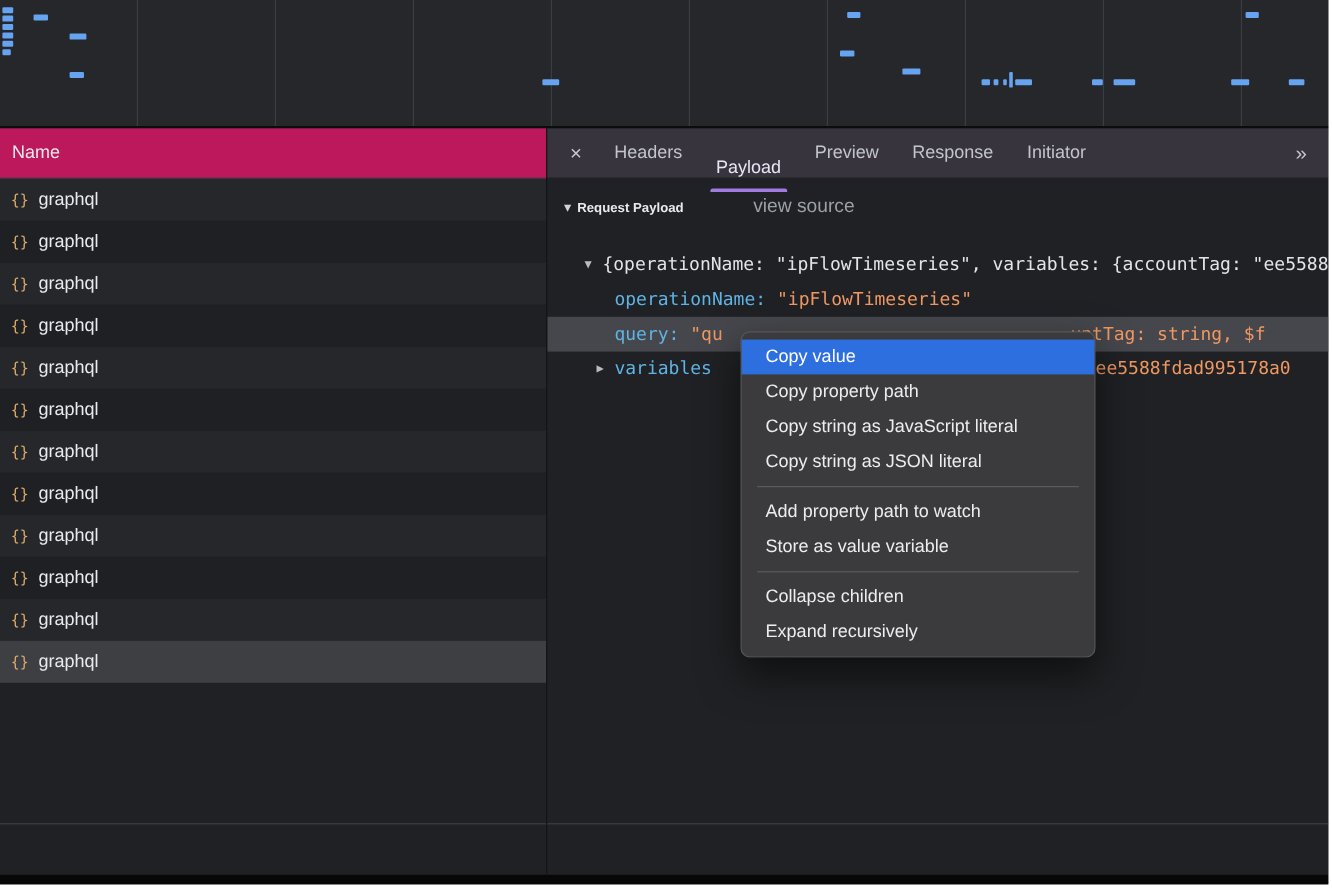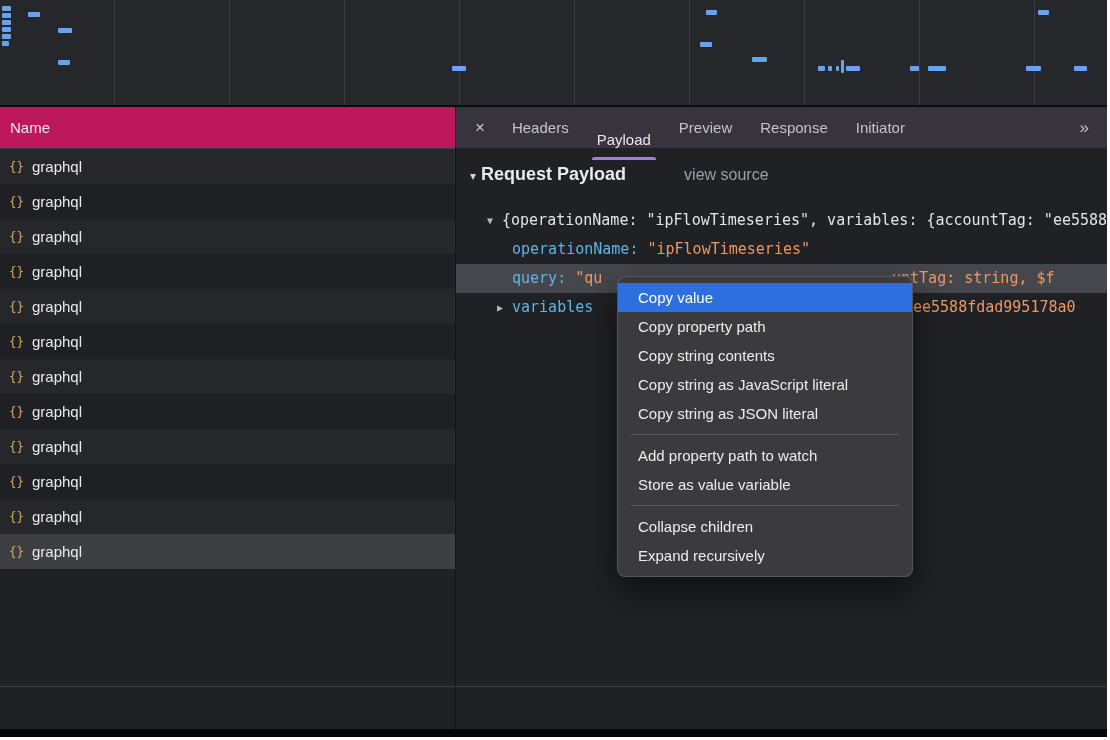--- a/index.html
+++ b/index.html
@@ -28,21 +28,21 @@
   .tabbar{position:absolute;left:456px;top:107px;right:0;height:41px;background:var(--tabbar-bg);display:flex;align-items:center;color:#c2c5cb;font-size:15px;z-index:1;}
   .tab-close{padding:0 13px 0 19px;font-size:17px;color:#c7cace;cursor:default;}
   .tab{position:relative;height:100%;line-height:41px;padding:0 14px;cursor:default;}
   .tab.active{color:#eae4f5;margin-top:24px;}
   .tab-underline{position:absolute;left:9px;right:9px;bottom:0;height:3px;border-radius:2px 2px 0 0;background:var(--accent-purple);}
   .tabs-overflow{margin-left:auto;padding-right:18px;font-size:17px;color:#c2c5cb;}
 
   .payload-pane{position:absolute;left:456px;top:148px;right:0;bottom:8px;background:var(--bg);overflow:hidden;}
   .sect-head{position:absolute;left:14px;top:16px;display:flex;align-items:baseline;white-space:nowrap;}
   .tri{font-size:12px;color:#d0d3d8;margin-right:5px;}
-  .sect-title{font-size:18px;font-weight:bold;color:var(--text-primary);}
+  .sect-title{font-size:11px;font-weight:bold;color:var(--text-primary);}
   .view-source{margin-left:58px;font-size:16px;color:var(--text-secondary);}
 
   .tree{position:absolute;left:0;right:0;top:58px;font-family:"DejaVu Sans Mono",monospace;font-size:15px;}
   .tline{position:relative;height:29px;white-space:nowrap;}
   .tline .abs{position:absolute;top:0;line-height:29px;}
   .tline.hl-row{background:var(--row-highlight);}
   .arrow{position:absolute;top:0;line-height:29px;font-size:10px;color:#b8bcc2;}
   .preview{color:#e2e4e8;}
   .key{color:var(--key-blue);}
   .str{color:var(--string-orange);}
@@ -187,21 +187,20 @@
     </div>
   </div>
 
   <div class="vsplit"></div>
   <div class="bottom-line"></div>
   <div class="bottom-strip"></div>
 
   <div class="context-menu">
       <div class="menu-item hl">Copy value</div>
       <div class="menu-item">Copy property path</div>
-      <div class="menu-item">Copy string contents</div>
       <div class="menu-item">Copy string as JavaScript literal</div>
       <div class="menu-item">Copy string as JSON literal</div>
       <div class="menu-sep"></div>
       <div class="menu-item">Add property path to watch</div>
       <div class="menu-item">Store as value variable</div>
       <div class="menu-sep"></div>
       <div class="menu-item">Collapse children</div>
       <div class="menu-item">Expand recursively</div>
     </div>
 </div>

